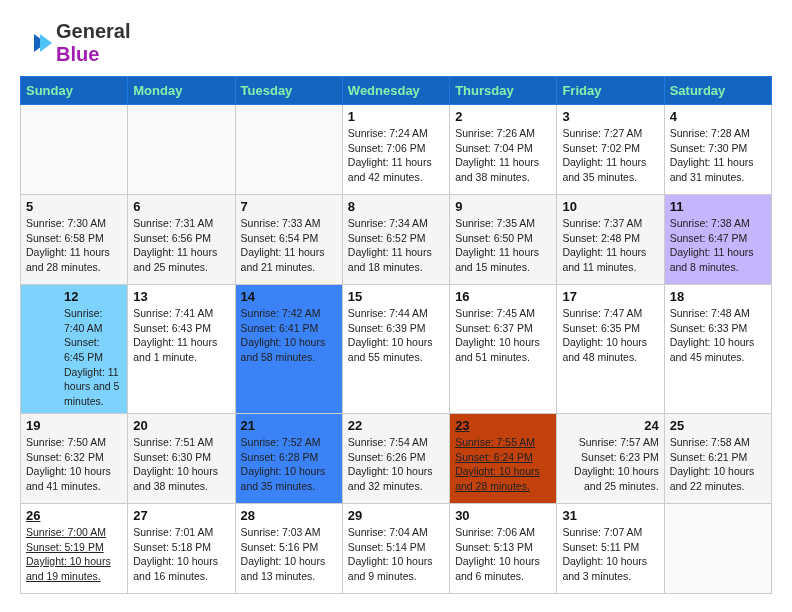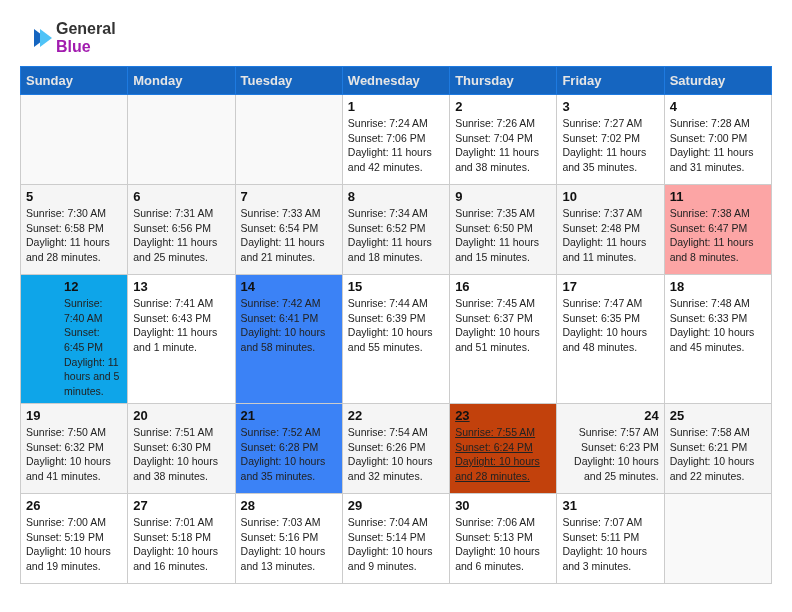--- a/index.html
+++ b/index.html
@@ -39,21 +39,21 @@
       font-size: 15px;
       color: #333;
     }
     .calendar {
       width: 100%;
       border-collapse: collapse;
       border: 1px solid #ccc;
     }
     .calendar th {
       background-color: #1565C0;
-      color: #e5e5e5;
+      color: #86efac;
       text-align: left;
       padding: 6px 5px;
       font-size: 13px;
       border: 1px solid #1e7ae0;
     }
     .calendar td {
       vertical-align: top;
       border: 1px solid #ccc;
       padding: 4px 5px;
       width: calc(100% / 7);
@@ -90,21 +90,21 @@
 <body>
 
 <div class="header">
   <div class="logo">
     <div class="logo-row">
       <svg width="32" height="22" viewBox="0 0 32 22">
         <rect x="0" y="0" width="32" height="22" fill="none"></rect>
         <polygon points="14,2 26,11 14,20" fill="#1565C0"></polygon>
         <polygon points="20,2 32,11 20,20" fill="#4fc3f7"></polygon>
       </svg>
-      <span style="font-size:16px;font-weight:bold;color:#1a1a2e;">
+      <span style="font-size:20px;font-weight:bold;color:#1a1a2e;">
         <span style="color:#333;">General</span><br>
         <span style="color:#a21caf;font-weight:bold;">Blue</span>
       </span>
     </div>
   </div>
   <div class="title-area">
     <div class="month-title"></div>
     <div class="location"></div>
   </div>
 </div>
@@ -143,21 +143,21 @@
         <td style="background: rgb(255, 255, 255);">
           <div class="day-number">3</div>
           <div class="cell-info">Sunrise: 7:27 AM
 Sunset: 7:02 PM
 Daylight: 11 hours
 and 35 minutes.</div>
         </td>
         <td style="background: rgb(255, 255, 255);">
           <div class="day-number">4</div>
           <div class="cell-info">Sunrise: 7:28 AM
-Sunset: 7:00 PM
+Sunset: 7:30 PM
 Daylight: 11 hours
 and 31 minutes.</div>
         </td>
       </tr>
       <tr>
         <td style="background: rgb(245, 245, 245);">
           <div class="day-number">5</div>
           <div class="cell-info">Sunrise: 7:30 AM
 Sunset: 6:58 PM
 Daylight: 11 hours
@@ -191,30 +191,30 @@
 Daylight: 11 hours
 and 15 minutes.</div>
         </td>
         <td style="background: rgb(245, 245, 245);">
           <div class="day-number">10</div>
           <div class="cell-info">Sunrise: 7:37 AM
 Sunset: 2:48 PM
 Daylight: 11 hours
 and 11 minutes.</div>
         </td>
-        <td style="background: #fca5a5;">
+        <td style="background: #c4b5fd;">
           <div class="day-number">11</div>
           <div class="cell-info">Sunrise: 7:38 AM
 Sunset: 6:47 PM
 Daylight: 11 hours
 and 8 minutes.</div>
         </td>
       </tr>
       <tr>
-        <td style="background: #0ea5e9; padding-left: 43px;">
+        <td style="background: #7dd3fc; padding-left: 43px;">
           <div class="day-number">12</div>
           <div class="cell-info">Sunrise: 7:40 AM
 Sunset: 6:45 PM
 Daylight: 11 hours
 and 5 minutes.</div>
         </td>
         <td style="background: rgb(255, 255, 255);">
           <div class="day-number">13</div>
           <div class="cell-info">Sunrise: 7:41 AM
 Sunset: 6:43 PM
@@ -302,21 +302,21 @@
         </td>
         <td style="background: rgb(245, 245, 245);">
           <div class="day-number">25</div>
           <div class="cell-info">Sunrise: 7:58 AM
 Sunset: 6:21 PM
 Daylight: 10 hours
 and 22 minutes.</div>
         </td>
       </tr>
       <tr>
-        <td style="background: rgb(255, 255, 255);">
+        <td style="background: rgb(255, 255, 255); text-decoration: underline;">
           <div class="day-number">26</div>
           <div class="cell-info">Sunrise: 7:00 AM
 Sunset: 5:19 PM
 Daylight: 10 hours
 and 19 minutes.</div>
         </td>
         <td style="background: rgb(255, 255, 255);">
           <div class="day-number">27</div>
           <div class="cell-info">Sunrise: 7:01 AM
 Sunset: 5:18 PM

